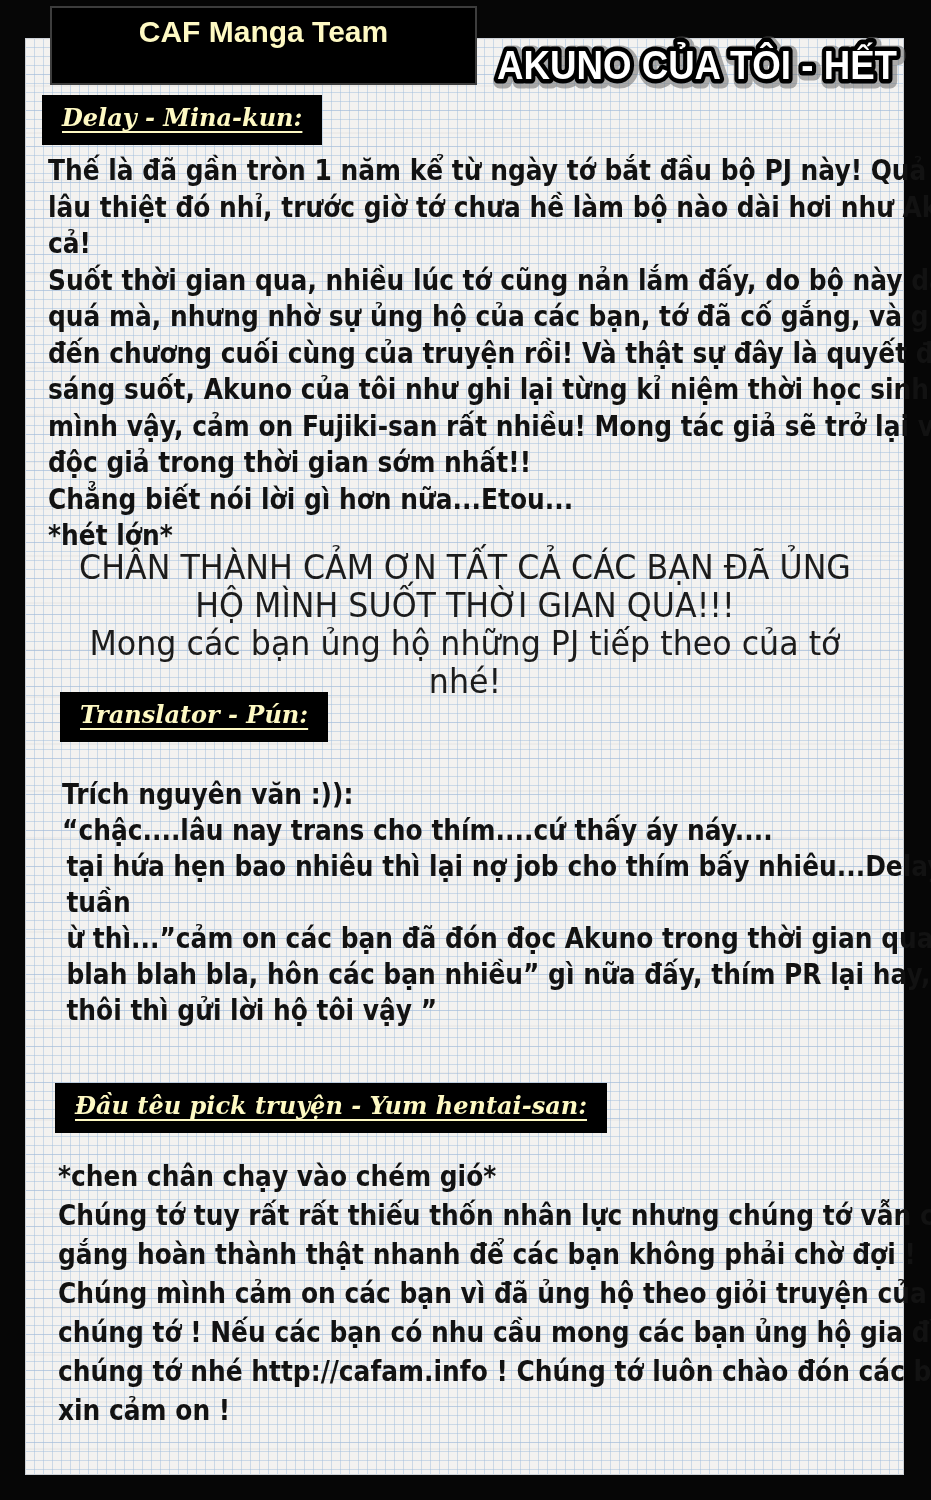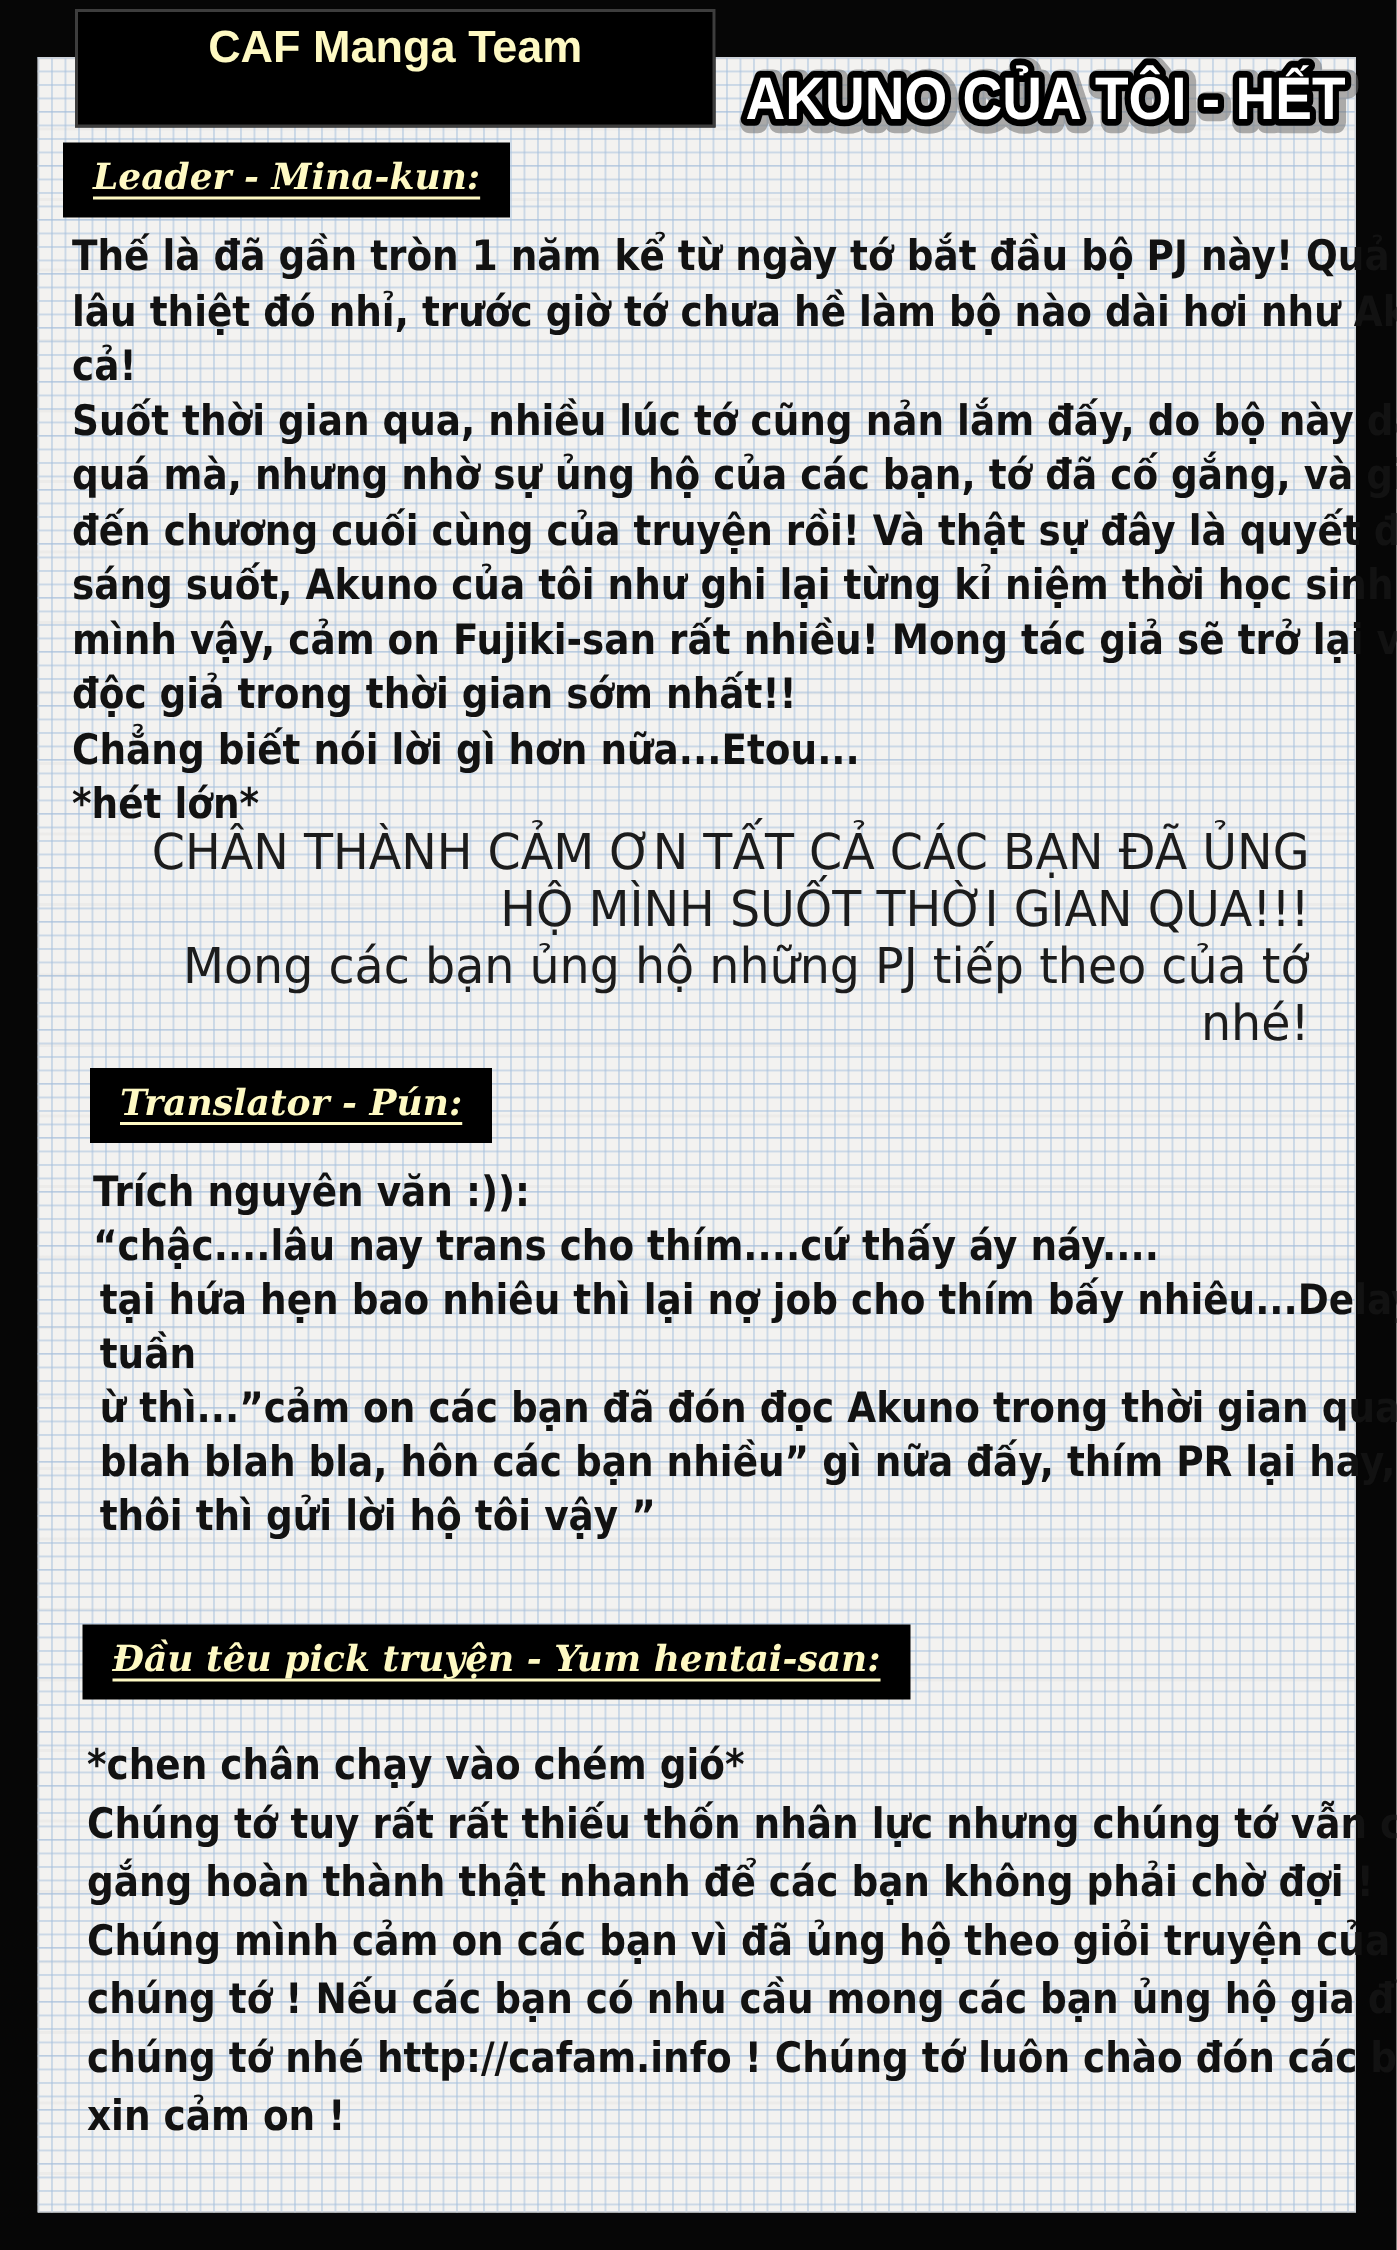--- a/index.html
+++ b/index.html
@@ -31,30 +31,30 @@
     padding:8px 20px 13px 20px;
     font:bold italic 24px "DejaVu Serif", serif;
     white-space:nowrap;
   }
   .label-box span {
     text-decoration:underline;
     text-underline-offset:5px;
     text-decoration-thickness:1.5px;
   }
   .leader-box     { left:42px;  top:95px; }
-  .translator-box { left:60px;  top:712px; }
+  .translator-box { left:60px;  top:692px; }
   .picker-box     { left:55px;  top:1083px; }
   .textblock { position:absolute; color:#121212; }
   .textblock div { white-space:nowrap; transform:scaleX(0.89); transform-origin:0 50%; }
   .leader-lines {
     left:48px; top:153px;
     font:bold 28px "DejaVu Sans", sans-serif; line-height:36.5px;
   }
   .big-lines {
-    left:40px; top:549px; width:850px; text-align:right;
+    left:40px; top:549px; width:850px; text-align:center;
     font:400 33px "DejaVu Sans", sans-serif; line-height:38px; color:#1c1c1c;
   }
   .big-lines div { transform:scaleX(0.96); transform-origin:50% 50%; }
   .translator-lines {
     left:62px; top:777px;
     font:bold 28px "DejaVu Sans", sans-serif; line-height:36px;
   }
   .picker-lines {
     left:58px; top:1157px;
     font:bold 28px "DejaVu Sans", sans-serif; line-height:39px;
@@ -69,21 +69,21 @@
 <div class="black-box caf-box">
   <div class="caf-title">CAF Manga Team</div>
 </div>
 
 <svg class="title-svg" width="422" height="66" viewBox="0 0 422 66">
   <text x="213" y="47" text-anchor="middle" font-family="Liberation Sans, sans-serif" font-size="40" font-weight="bold" fill="#6f6f6f" stroke="#6f6f6f" stroke-width="15" stroke-linejoin="round" opacity="0.55" textLength="400" lengthAdjust="spacingAndGlyphs">AKUNO CỦA TÔI - HẾT</text>
   <text x="211" y="45" text-anchor="middle" font-family="Liberation Sans, sans-serif" font-size="40" font-weight="bold" fill="#ffffff" stroke="#000000" stroke-width="9" stroke-linejoin="round" paint-order="stroke" textLength="400" lengthAdjust="spacingAndGlyphs">AKUNO CỦA TÔI - HẾT</text>
 </svg>
 
 <div class="black-box label-box leader-box">
-  <span>Leader - Mina-kun:</span>
+  <span>Delay - Mina-kun:</span>
 </div>
 
 <div class="textblock leader-lines">
   <div>Thế là đã gần tròn 1 năm kể từ ngày tớ bắt đầu bộ PJ này! Quả là</div>
   <div>lâu thiệt đó nhỉ, trước giờ tớ chưa hề làm bộ nào dài hơi như Akuno</div>
   <div>cả!</div>
   <div>Suốt thời gian qua, nhiều lúc tớ cũng nản lắm đấy, do bộ này dài</div>
   <div>quá mà, nhưng nhờ sự ủng hộ của các bạn, tớ đã cố gắng, và giờ đã</div>
   <div>đến chương cuối cùng của truyện rồi! Và thật sự đây là quyết định</div>
   <div>sáng suốt, Akuno của tôi như ghi lại từng kỉ niệm thời học sinh của</div>

